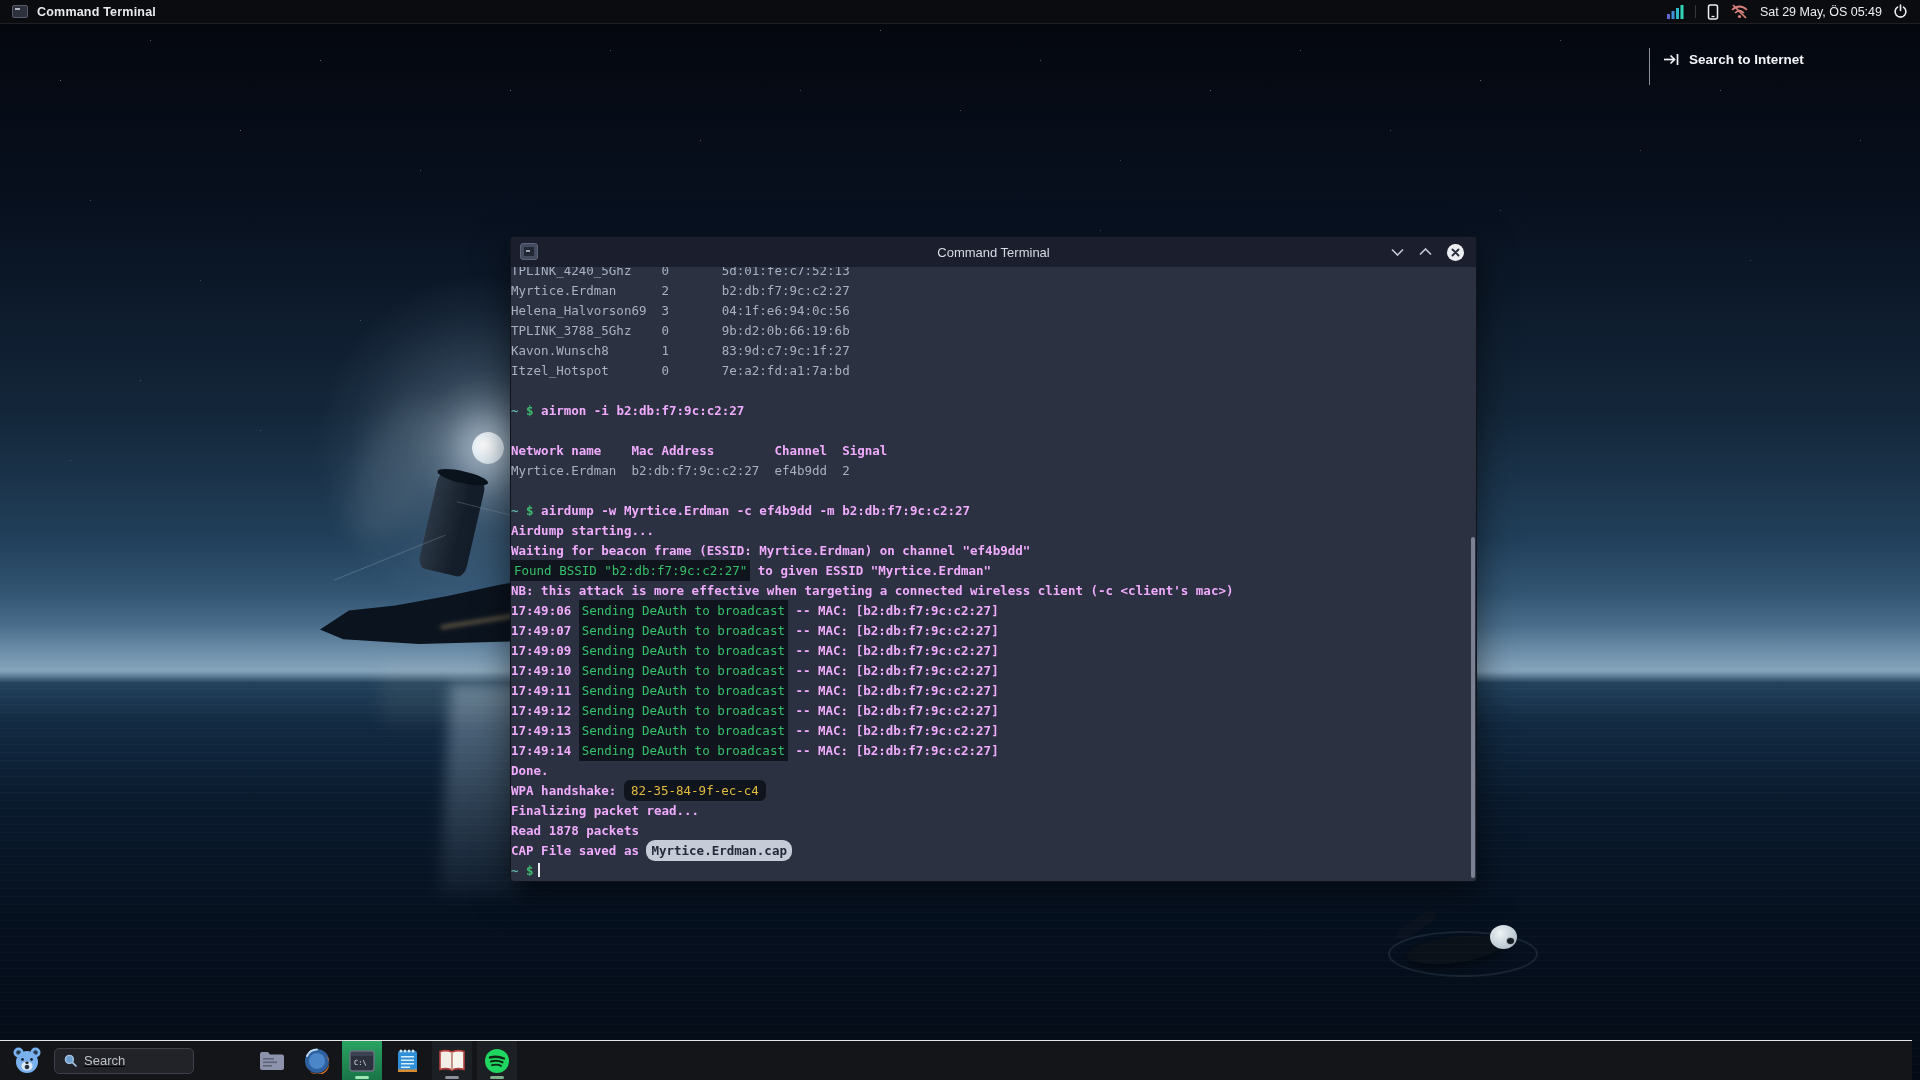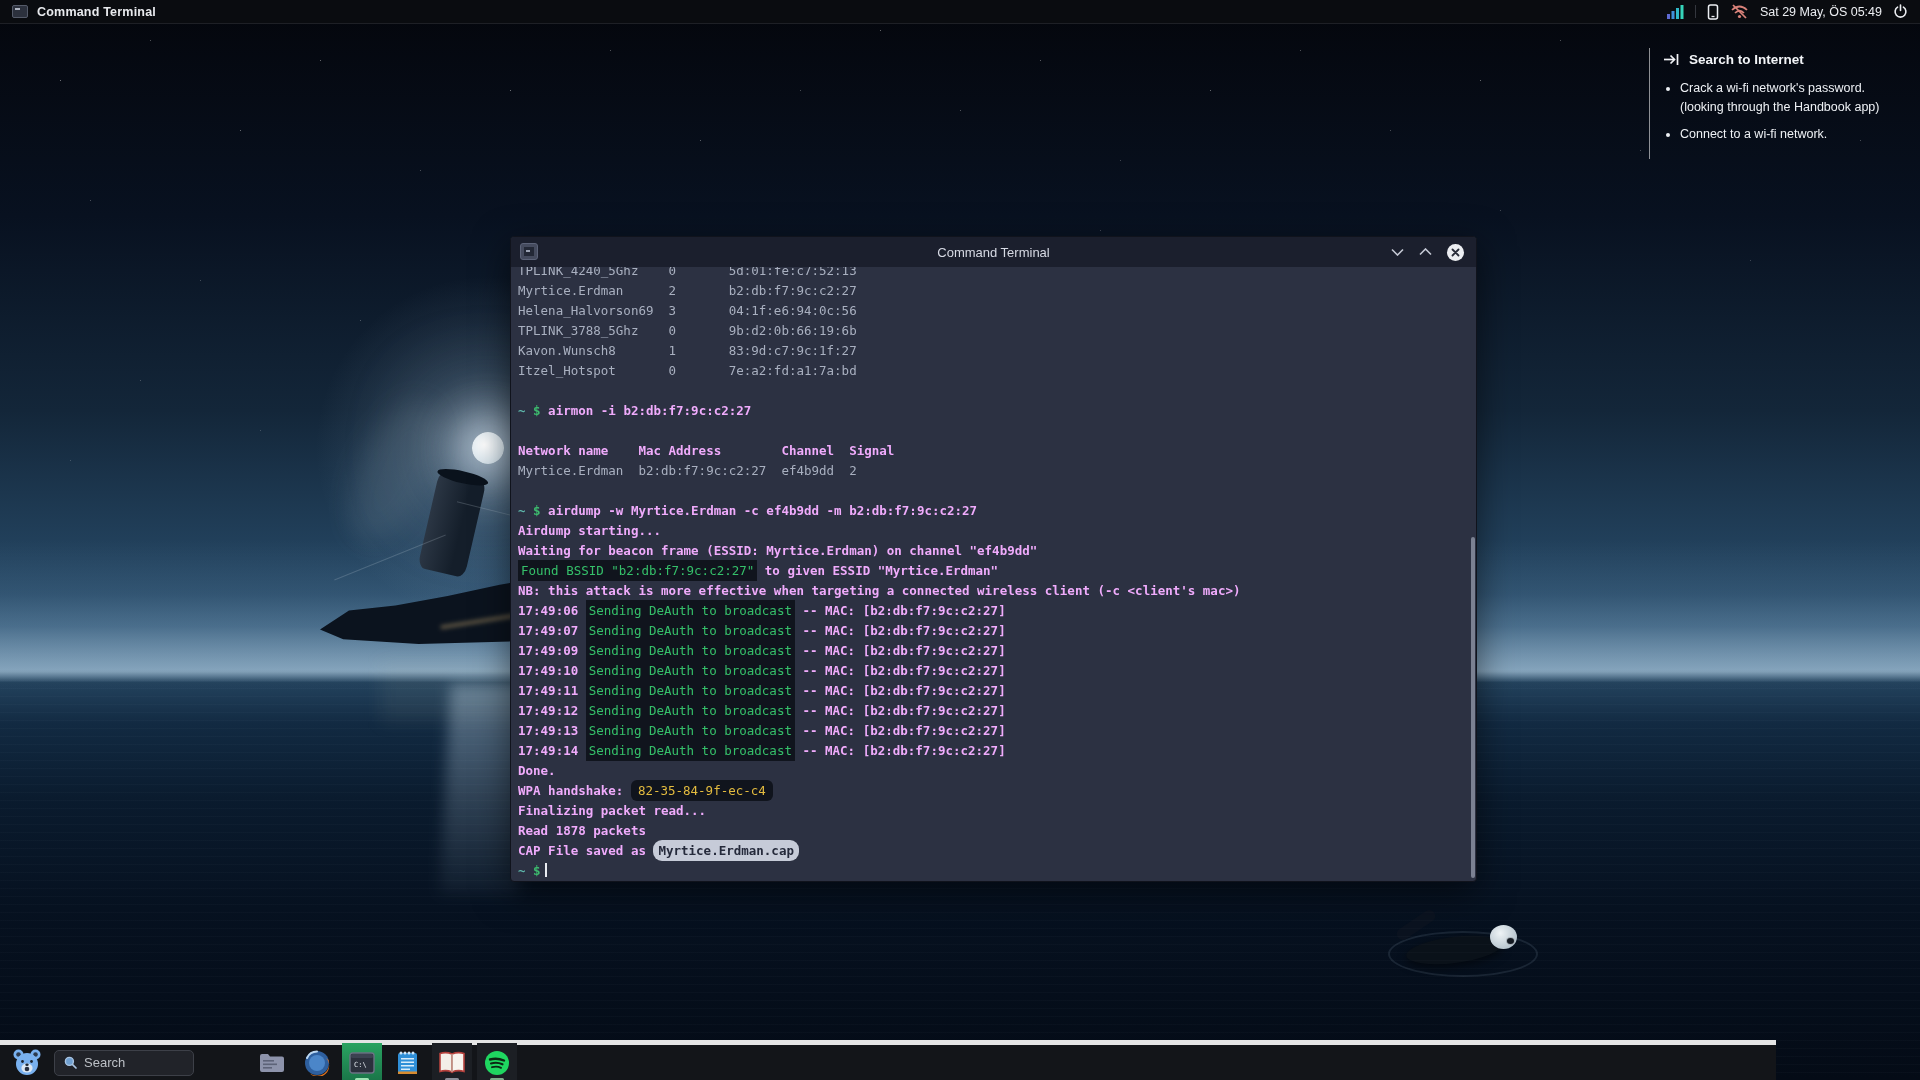--- a/index.html
+++ b/index.html
@@ -97,38 +97,38 @@
   .term-winicon { position:absolute; left:9px; top:6px; width:18px; height:17px; border-radius:3px;
     background:#454b5e; border:1px solid #5c6378; }
   .term-winicon::before { content:""; position:absolute; left:3px; top:3px; right:3px; bottom:3px;
     background:#232836; }
   .term-winicon::after { content:""; position:absolute; left:5px; top:6px; width:4px; height:2px; background:#9aa1b2; }
   .term-title { position:absolute; left:0; right:0; text-align:center; font-size:13px; color:#d7dae4; }
   .term-controls { position:absolute; right:12px; top:0; height:30px; display:flex; align-items:center; gap:15px; }
   .ctl { display:flex; align-items:center; justify-content:center; cursor:default; }
   .ctl-close { width:17px; height:17px; border-radius:50%; background:#eceef2; }
   .term-body { position:absolute; left:0; top:30px; right:0; bottom:0; overflow:hidden;
-    padding-left:7px; }
+    }
   .term-lines { margin-top:-6px; font-family:"DejaVu Sans Mono", monospace; font-size:12.5px;
     line-height:20px; white-space:pre; }
   .tline { min-height:20px; }
   .sw { color:#f0abfc; font-weight:bold; }
   .sm { color:#a9b0c0; }
   .st { color:#5fb8ac; font-weight:bold; }
   .sd { color:#3dbb6e; font-weight:bold; }
   .sg { color:#35c06a; background:#10141d; padding:3px 3px; }
   .sy { color:#e3bb3f; background:#10141d; padding:3px 7px;border-radius:6px; }
   .sf { color:#252a3b; background:#c6cbd8; padding:3px 5px; font-weight:bold;border-radius:9px; }
   .scur { display:inline-block; width:2px; height:14px; background:#e9ebf1; vertical-align:-2px; margin-left:4px; }
   .term-scrollthumb { position:absolute; right:1px; top:300px; bottom:3px; width:4px;
     background:#7b8192; border-radius:2px; }
 
   
-  .taskbar { position:absolute; left:0; bottom:0; width:1776px; height:40px; background:#131519;
-    border-top:5px solid #e5e5e5; display:flex; align-items:center; padding:0 10px; z-index:30; }
+  .taskbar { position:absolute; left:0; bottom:0; width:1912px; height:40px; background:#131519;
+    border-top:1px solid #e5e5e5; display:flex; align-items:center; padding:0 10px; z-index:30;text-decoration:underline; }
   .bear-btn { width:34px; height:34px; display:flex; align-items:center; justify-content:center; margin-right:10px; }
   .search-box { width:140px; height:26px; border-radius:5px; background:#212329; border:1px solid #3d4048;
     display:flex; align-items:center; padding:0 9px; gap:7px; }
   .search-text { font-size:13px; color:#bcc0c6; }
   .tile { width:40px; height:40px; display:flex; align-items:center; justify-content:center;
     position:relative; margin-left:5px; }
   .tile-first { margin-left:58px; }
   .tile.active { background:linear-gradient(180deg,#2aa361,#197347); }
   .tile.running { background:#1c1f24; }
   .indicator { position:absolute; bottom:2px; left:50%; transform:translateX(-50%);
@@ -195,24 +195,20 @@
 
   <div class="task-panel">
     <div class="tp-head">
       <svg width="18" height="13" viewBox="0 0 18 13">
         <line x1="1" y1="6.5" x2="11" y2="6.5" stroke="#f2f4f7" stroke-width="1.7"></line>
         <path d="M7.5 2.5 L11.5 6.5 L7.5 10.5" fill="none" stroke="#f2f4f7" stroke-width="1.7"></path>
         <line x1="14.5" y1="1" x2="14.5" y2="12" stroke="#f2f4f7" stroke-width="1.7"></line>
       </svg>
       <div class="tp-title">Search to Internet</div>
     </div>
-    <ul class="tp-list">
-      <li>Crack a wi-fi network's password. (looking through the Handbook app)</li>
-      <li>Connect to a wi-fi network.</li>
-    </ul>
   </div>
 
   <div class="terminal">
     <div class="term-titlebar">
       <div class="term-winicon"></div>
       <div class="term-title">Command Terminal</div>
       <div class="term-controls">
         <svg class="ctl" width="13" height="8" viewBox="0 0 13 8">
           <path d="M1 1.5 L6.5 7 L12 1.5" fill="none" stroke="#c4c8d4" stroke-width="1.6"></path>
         </svg>

